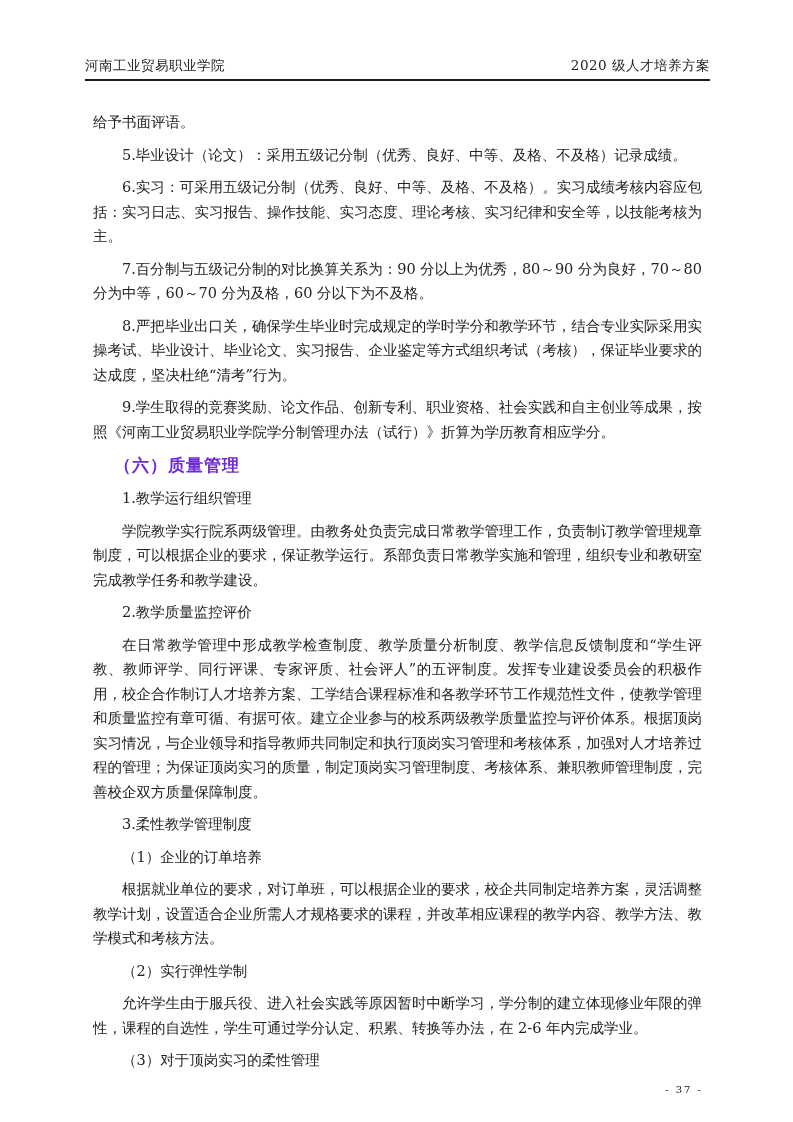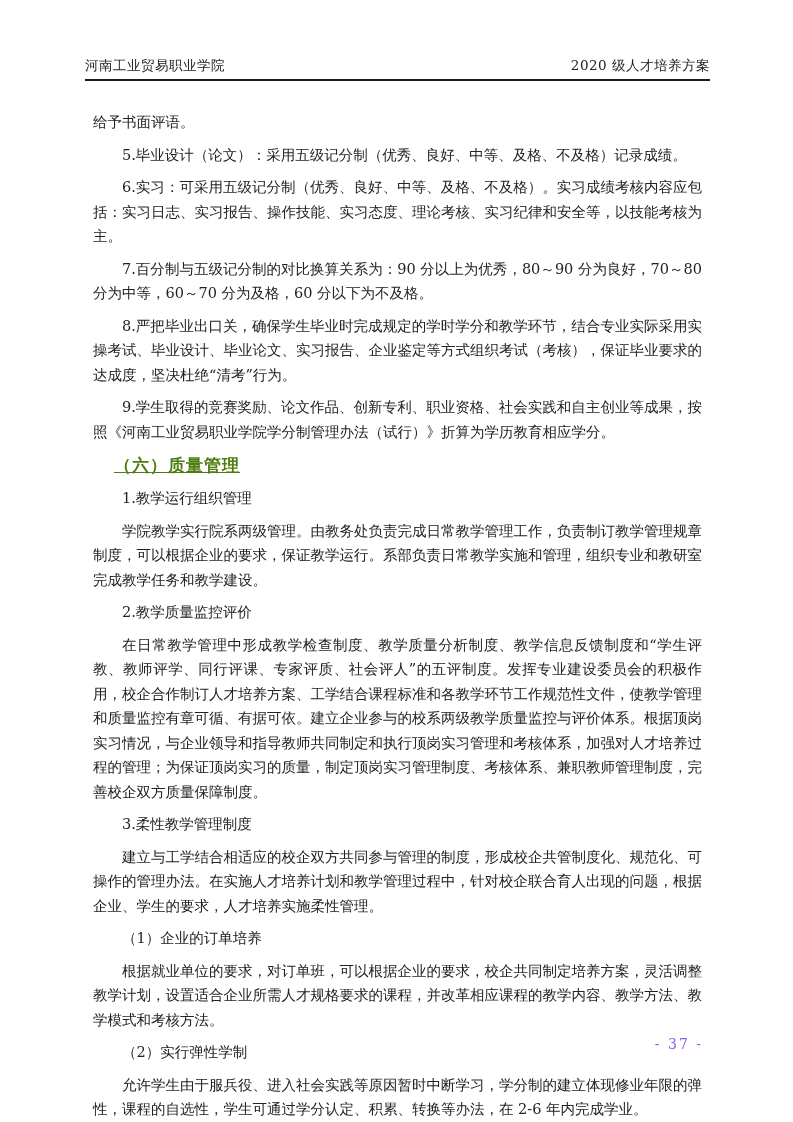--- a/index.html
+++ b/index.html
@@ -47,30 +47,29 @@
   .blk.para { text-indent: 2em; }
   .blk.cont { text-indent: 0; }
   .blk.heading {
     font-family: "DejaVu Sans", "Liberation Sans", sans-serif;
     font-weight: bold;
     font-size: 17px;
     line-height: 26px;
     text-indent: 1.7em;
     margin: 4px 0 3px 0;
     letter-spacing: 1px;
-    color: #4d7c0f;
-    text-decoration: underline;
+    color: #6d28d9;
   }
   .footer {
     position: absolute;
-    top: 1036px;
+    top: 1084px;
     right: 90px;
-    font-size: 14px;
+    font-size: 10px;
     letter-spacing: 2px;
-    color: #8b5cf6;
+    color: #0f172a;
   }
 </style>
 </head>
 <body>
 
 <div class="page">
 
   <div class="header">
     <span>河南工业贸易职业学院</span>
     <span>2020 级人才培养方案</span>
@@ -83,21 +82,20 @@
       <p class="blk para">6.实习：可采用五级记分制（优秀、良好、中等、及格、不及格）。实习成绩考核内容应包括：实习日志、实习报告、操作技能、实习态度、理论考核、实习纪律和安全等，以技能考核为主。</p>
       <p class="blk para">7.百分制与五级记分制的对比换算关系为：90 分以上为优秀，80～90 分为良好，70～80 分为中等，60～70 分为及格，60 分以下为不及格。</p>
       <p class="blk para">8.严把毕业出口关，确保学生毕业时完成规定的学时学分和教学环节，结合专业实际采用实操考试、毕业设计、毕业论文、实习报告、企业鉴定等方式组织考试（考核），保证毕业要求的达成度，坚决杜绝“清考”行为。</p>
       <p class="blk para">9.学生取得的竞赛奖励、论文作品、创新专利、职业资格、社会实践和自主创业等成果，按照《河南工业贸易职业学院学分制管理办法（试行）》折算为学历教育相应学分。</p>
       <p class="blk heading">（六）质量管理</p>
       <p class="blk para">1.教学运行组织管理</p>
       <p class="blk para">学院教学实行院系两级管理。由教务处负责完成日常教学管理工作，负责制订教学管理规章制度，可以根据企业的要求，保证教学运行。系部负责日常教学实施和管理，组织专业和教研室完成教学任务和教学建设。</p>
       <p class="blk para">2.教学质量监控评价</p>
       <p class="blk para">在日常教学管理中形成教学检查制度、教学质量分析制度、教学信息反馈制度和“学生评教、教师评学、同行评课、专家评质、社会评人”的五评制度。发挥专业建设委员会的积极作用，校企合作制订人才培养方案、工学结合课程标准和各教学环节工作规范性文件，使教学管理和质量监控有章可循、有据可依。建立企业参与的校系两级教学质量监控与评价体系。根据顶岗实习情况，与企业领导和指导教师共同制定和执行顶岗实习管理和考核体系，加强对人才培养过程的管理；为保证顶岗实习的质量，制定顶岗实习管理制度、考核体系、兼职教师管理制度，完善校企双方质量保障制度。</p>
       <p class="blk para">3.柔性教学管理制度</p>
-      <p class="blk para">建立与工学结合相适应的校企双方共同参与管理的制度，形成校企共管制度化、规范化、可操作的管理办法。在实施人才培养计划和教学管理过程中，针对校企联合育人出现的问题，根据企业、学生的要求，人才培养实施柔性管理。</p>
       <p class="blk para">（1）企业的订单培养</p>
       <p class="blk para">根据就业单位的要求，对订单班，可以根据企业的要求，校企共同制定培养方案，灵活调整教学计划，设置适合企业所需人才规格要求的课程，并改革相应课程的教学内容、教学方法、教学模式和考核方法。</p>
       <p class="blk para">（2）实行弹性学制</p>
       <p class="blk para">允许学生由于服兵役、进入社会实践等原因暂时中断学习，学分制的建立体现修业年限的弹性，课程的自选性，学生可通过学分认定、积累、转换等办法，在 2-6 年内完成学业。</p>
       <p class="blk para">（3）对于顶岗实习的柔性管理</p>
     </div>
 
   <div class="footer">- 37 -</div>
 
 </div>

